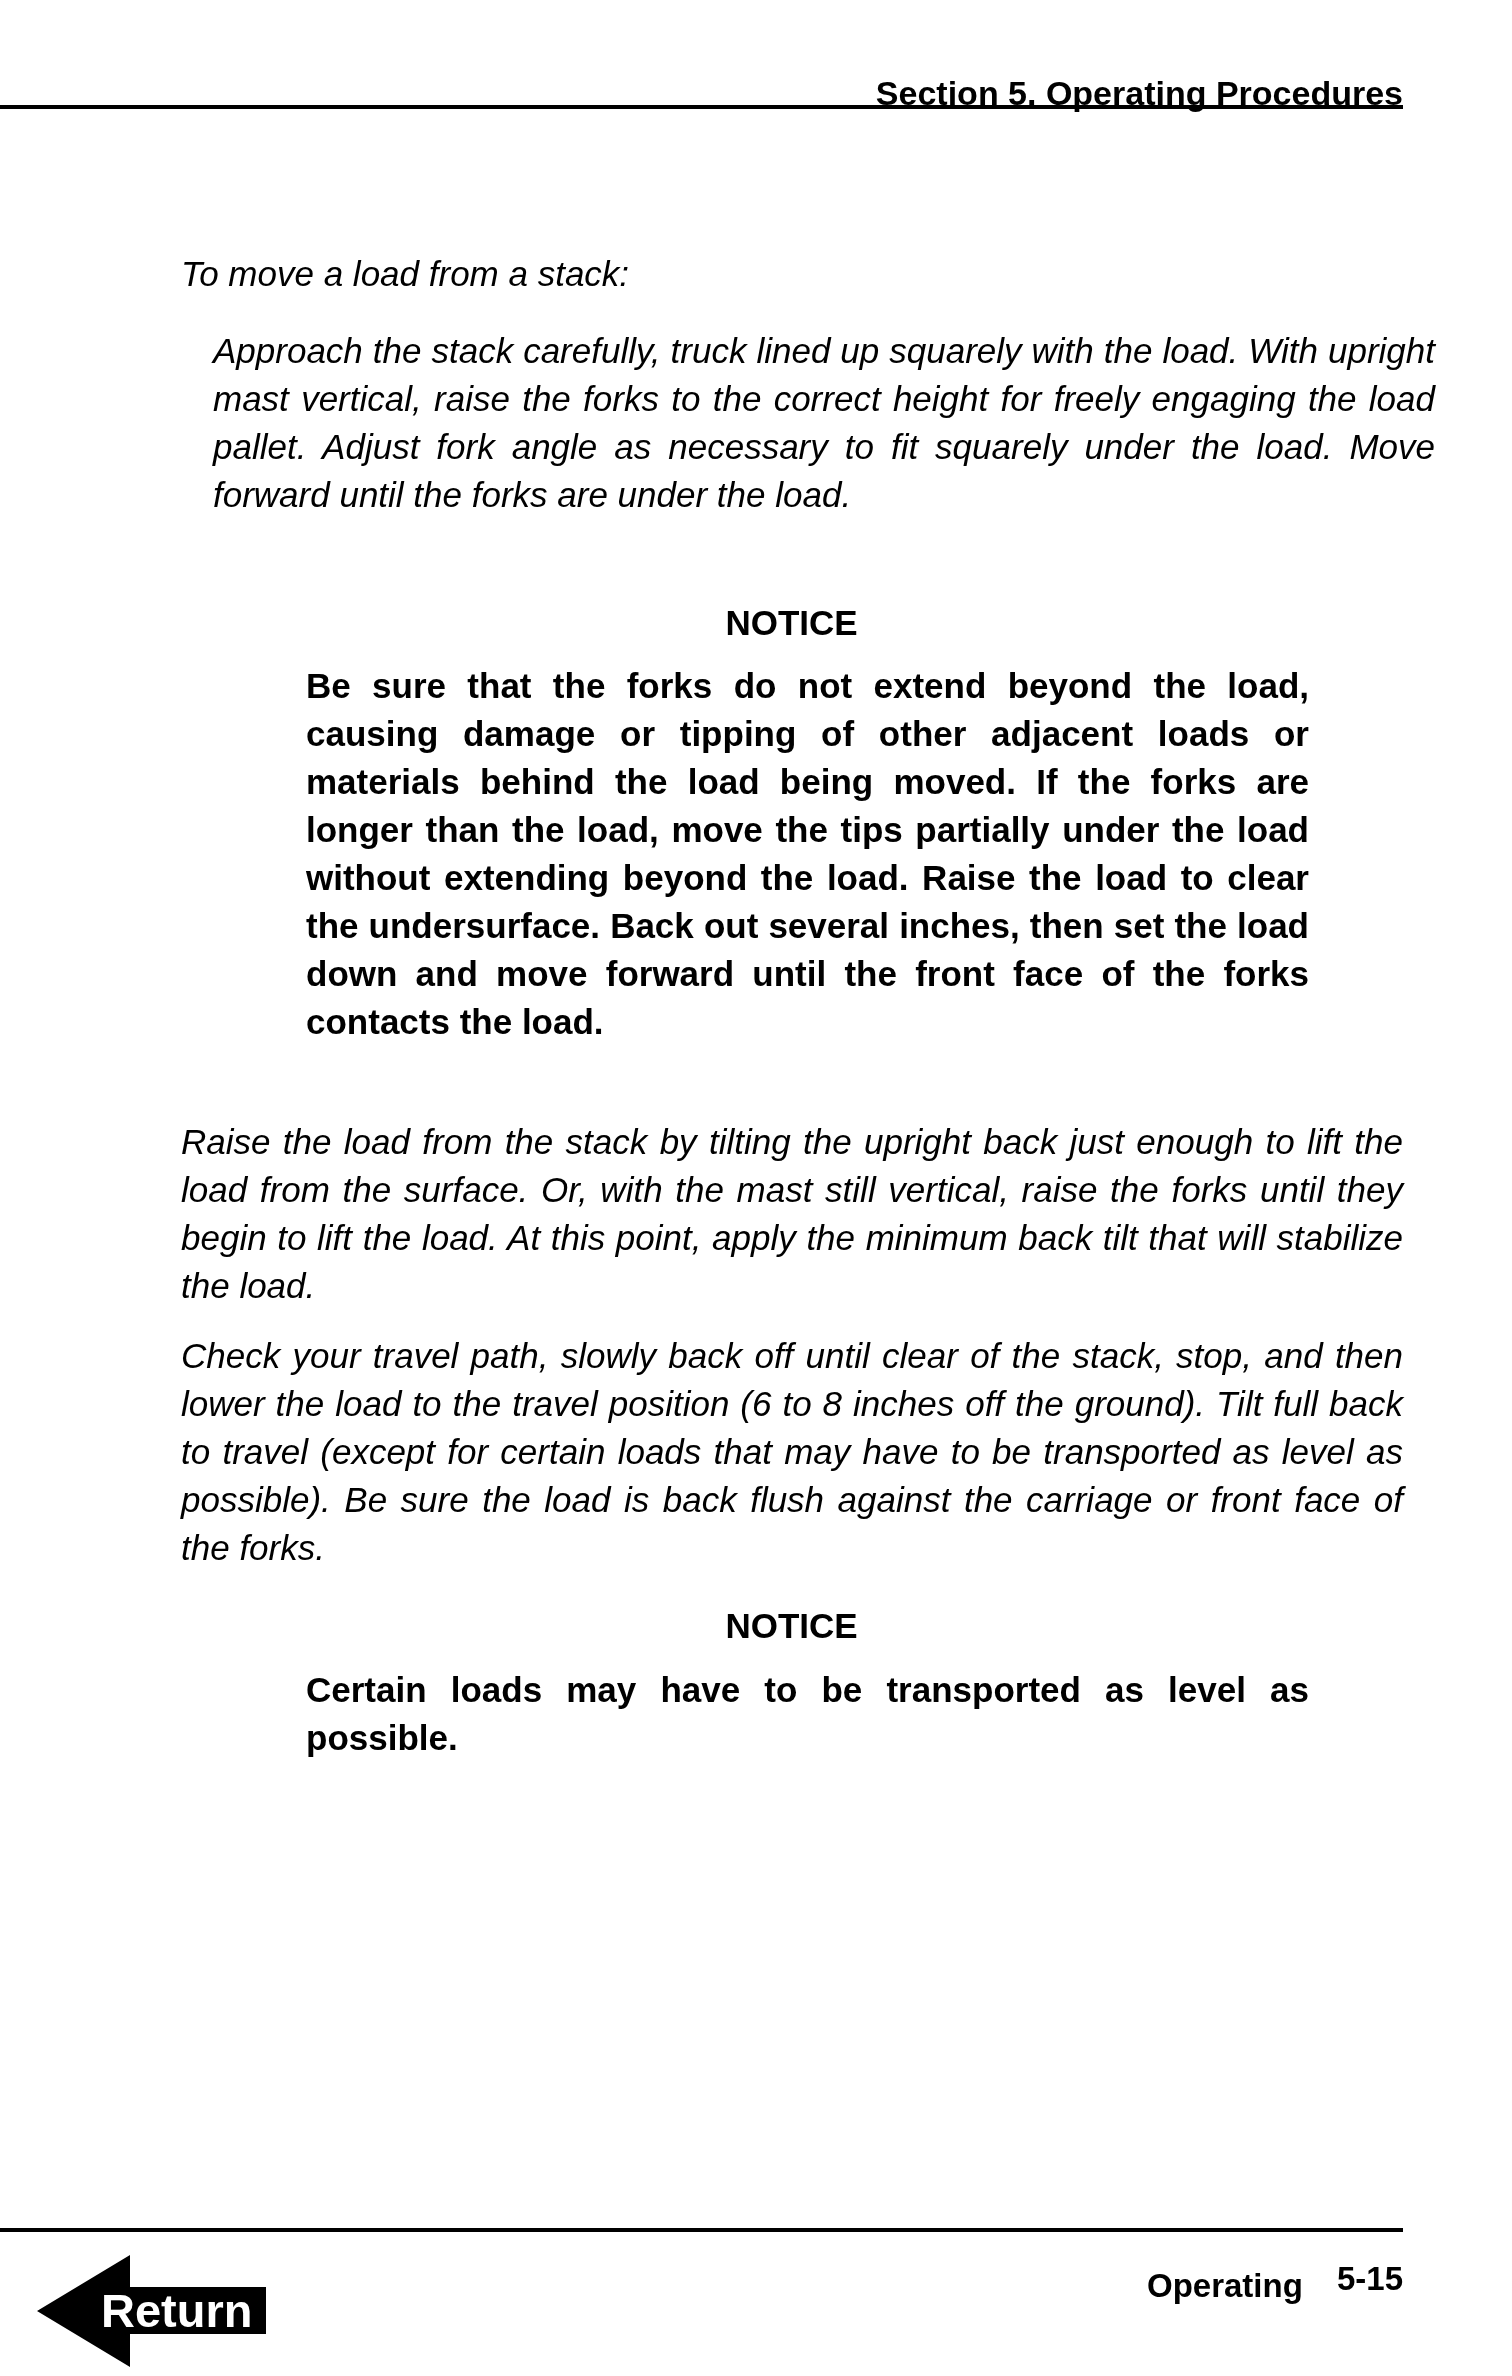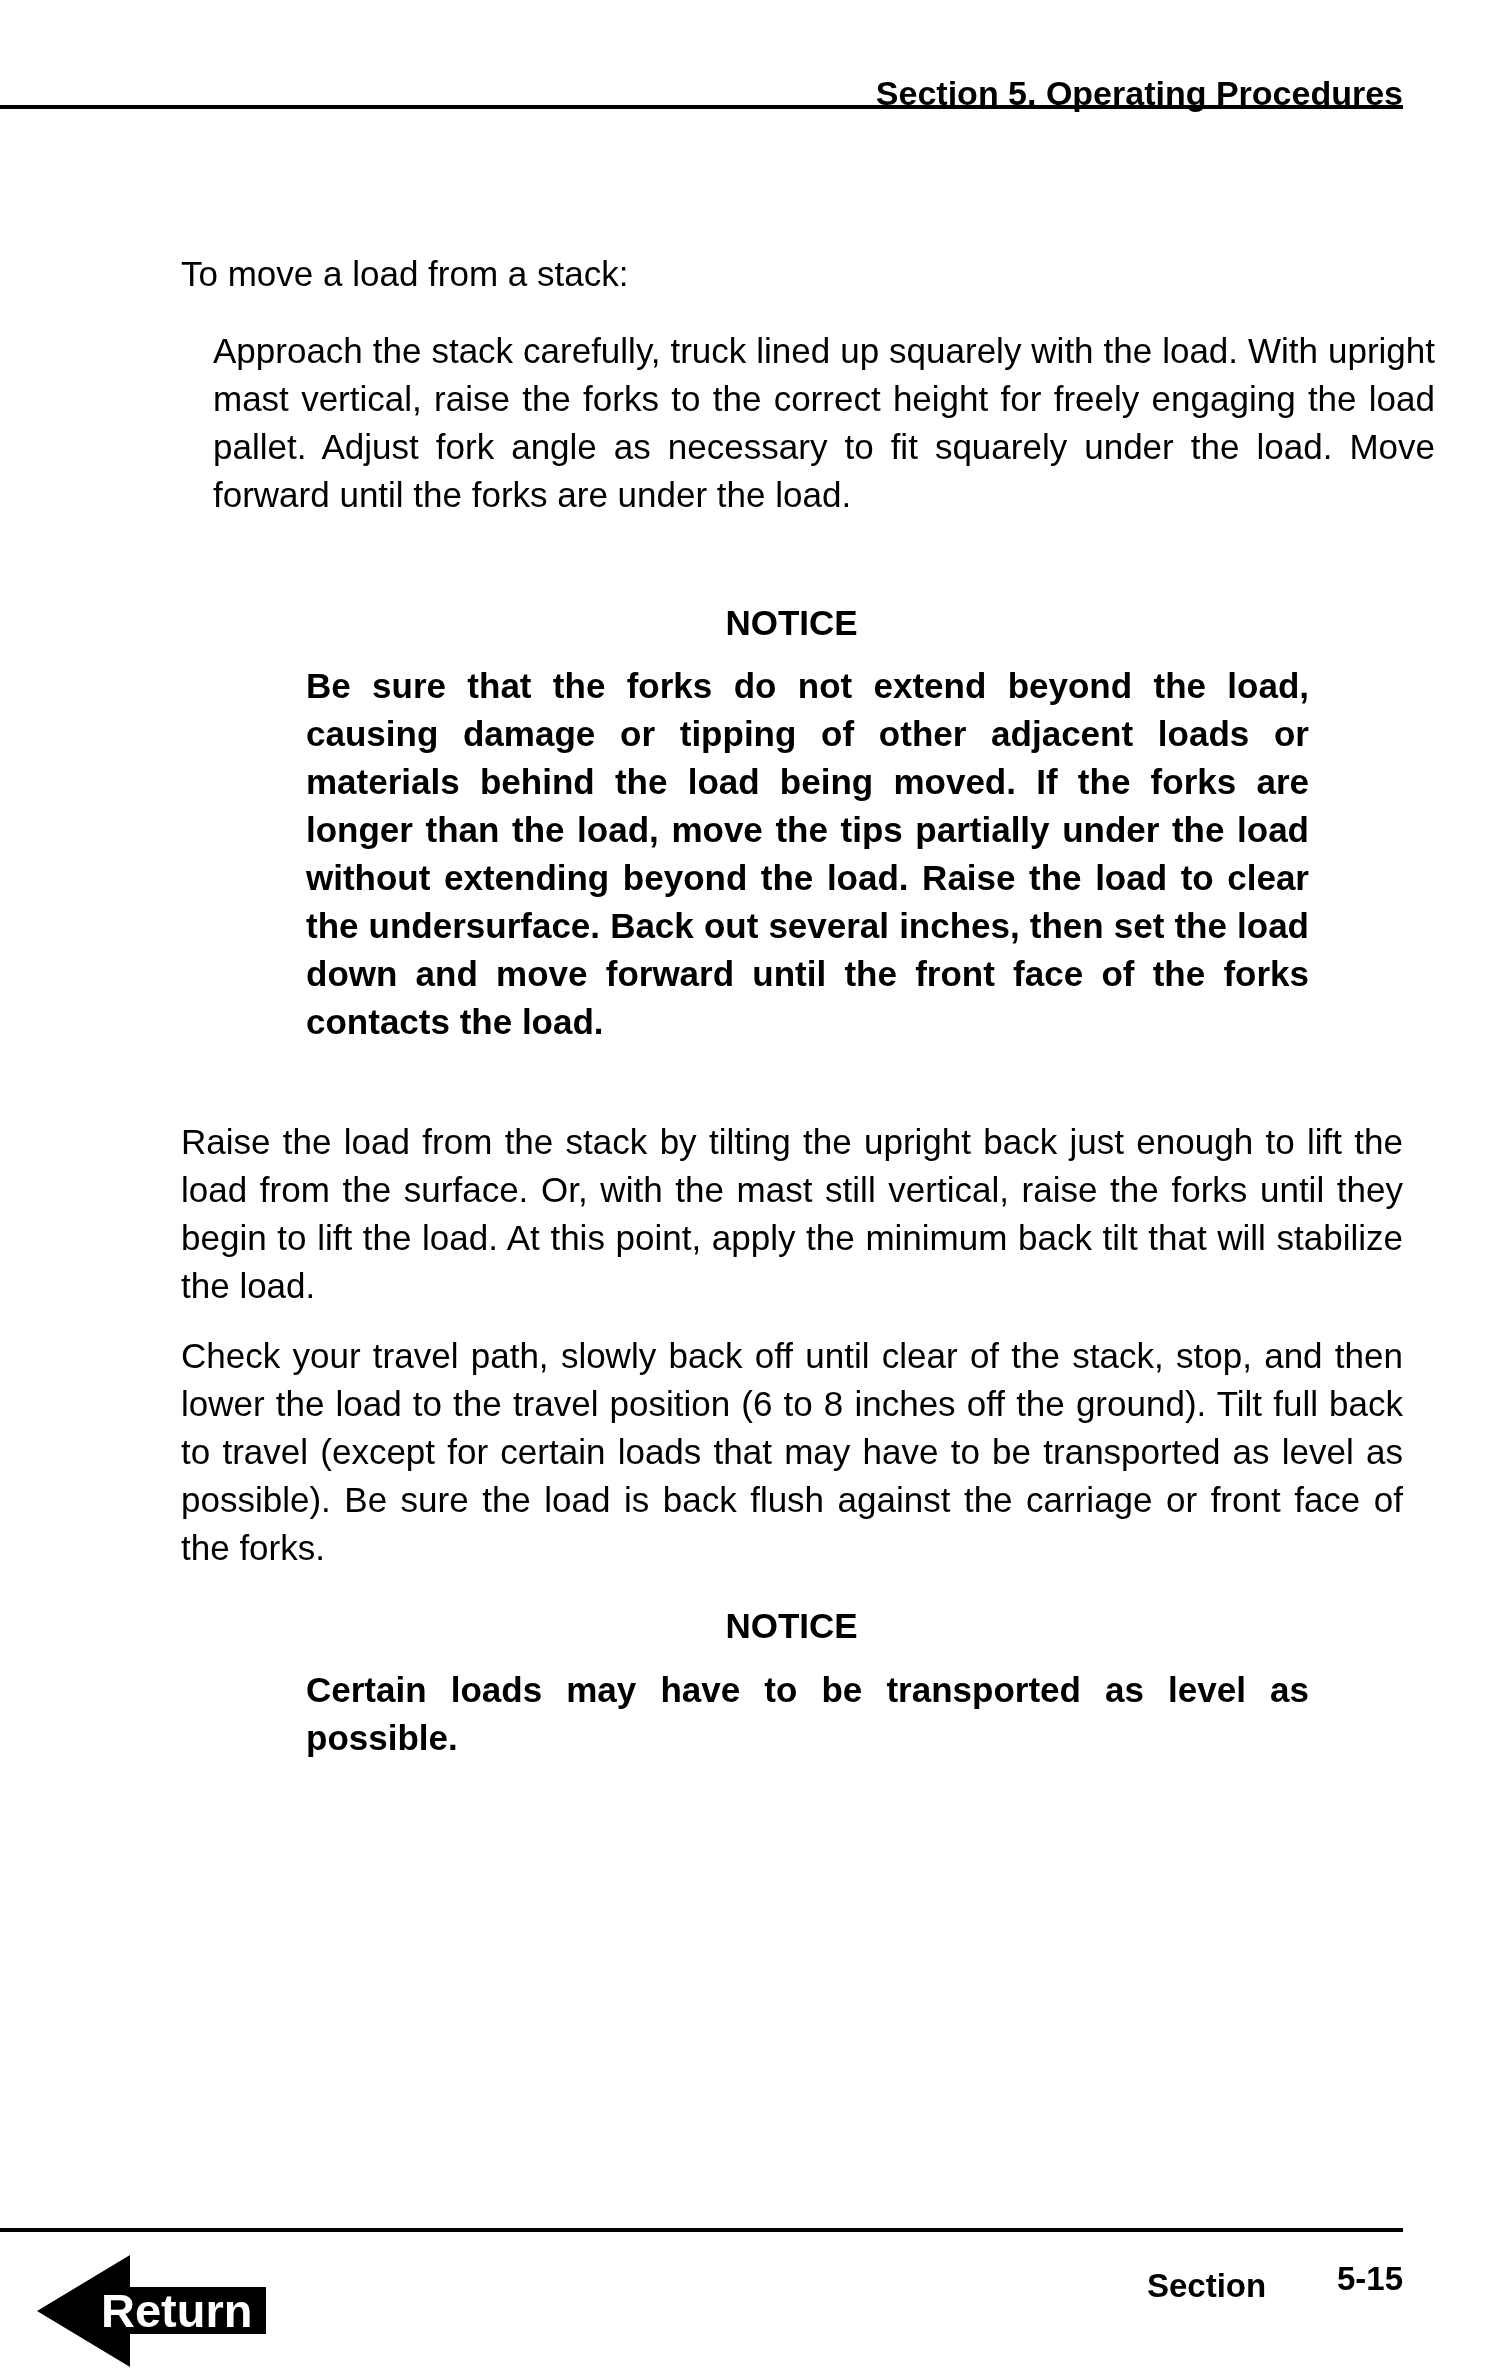--- a/index.html
+++ b/index.html
@@ -40,20 +40,21 @@
     
     .body-p {
       position: absolute;
       left: 181px;
       width: 1222px;
       font-size: 35px;
       line-height: 48px;
       text-align: justify;
       text-align-last: left;
       margin: 0;
+      font-style: italic;
     }
     .notice-heading {
       position: absolute;
       left: 290px;
       width: 1003px;
       text-align: center;
       font-weight: bold;
       font-size: 35px;
       line-height: 40px;
       margin-top: 19px;
@@ -148,15 +149,15 @@
 <div>
   <div class="footer-rule"></div>
 
   <div class="return-button">
     <svg width="230" height="112" viewBox="0 0 230 112">
       <polygon points="0,56 93,0 93,32 229,32 229,79 93,79 93,112" fill="#000000"></polygon>
     </svg>
     <span class="return-label">Return</span>
   </div>
 
-  <div class="footer-section">Section</div>
+  <div class="footer-section">Operating</div>
   <div class="footer-page">5-15</div>
 </div>
 
 </body></html>

